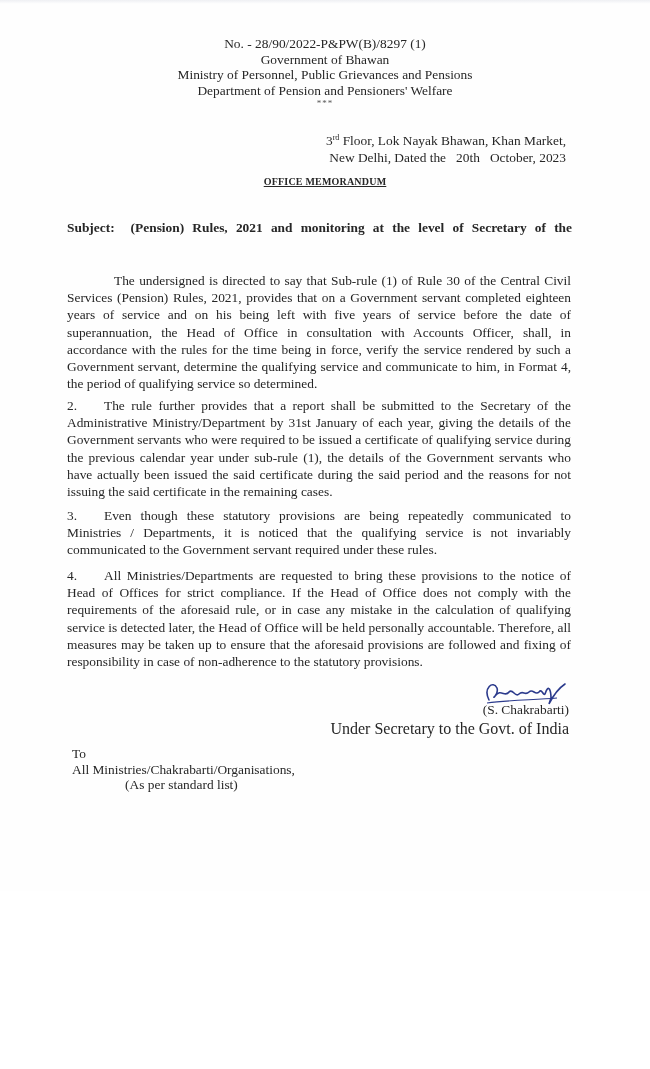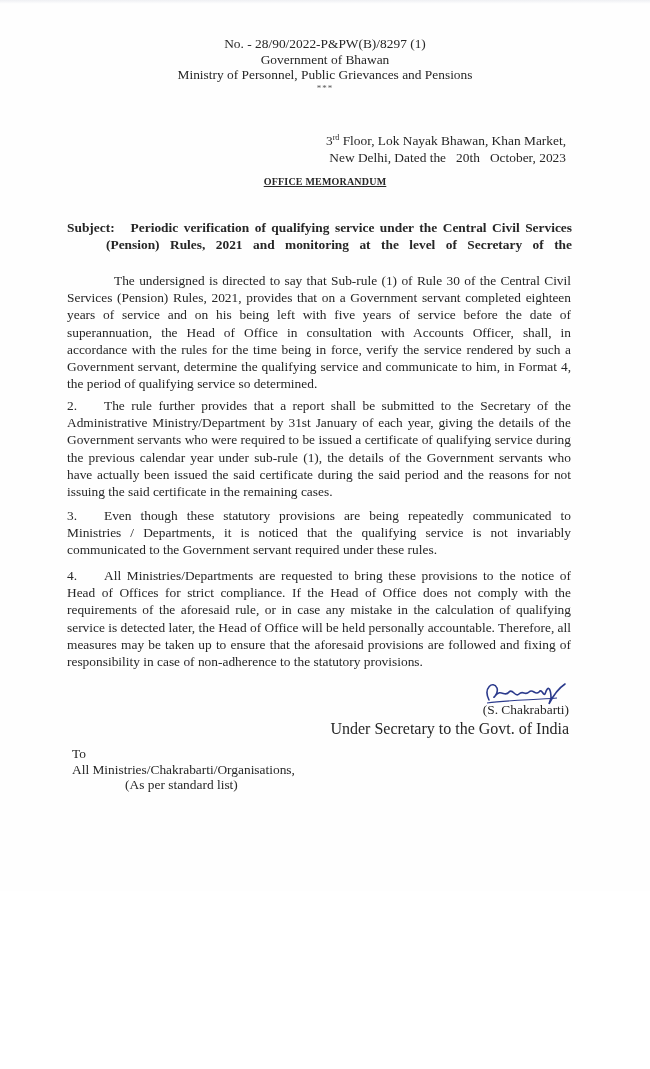--- a/index.html
+++ b/index.html
@@ -41,33 +41,33 @@
 </head>
 <body>
 
 <div class="page">
   <div class="topedge"></div>
 
   <div class="header">
     <span class="line">No. - 28/90/2022-P&amp;PW(B)/8297 (1)</span>
     <span class="line">Government of Bhawan</span>
     <span class="line">Ministry of Personnel, Public Grievances and Pensions</span>
+    <span class="line">Department of Pension and Pensioners' Welfare</span>
     <span class="line stars">***</span>
   </div>
 
   <div class="address">
     <div><span>3</span><sup>rd</sup><span> Floor, Lok Nayak Bhawan, Khan Market,</span></div>
     <div style="white-space:pre">New Delhi, Dated the   20th   October, 2023</div>
   </div>
 
   <div class="title">OFFICE MEMORANDUM</div>
 
   <div class="subject">
     <span class="label">Subject:</span>
-    <span class="text" style="text-align:justify;text-align-last:justify">Periodic verification of qualifying service under the Central Civil Services</span>
     <span class="indent">(Pension) Rules, 2021 and monitoring at the level of Secretary of the</span>
   </div>
 
   <div class="para p1">
     <span>The undersigned is directed to say that Sub-rule (1) of Rule 30 of the Central Civil Services (Pension) Rules, 2021,  provides that on a Government servant completed eighteen years of service and on his being left with five years of service before the date of superannuation, the Head of Office in consultation with Accounts Officer, shall, in accordance with the rules for the time being in force, verify the service rendered by such a Government servant, determine the qualifying service and communicate to him, in Format 4, the period of qualifying service so determined.</span>
   </div>
 
   <div class="para p2">
     <span class="num">2.</span><span>The rule further provides that  a report shall be submitted to the Secretary of the Administrative Ministry/Department by 31st January of each year, giving the details of the Government servants who were required to be issued a certificate of qualifying service during the previous calendar year under sub-rule (1), the details of the Government servants who have actually been issued the said certificate during the said period and the reasons for not issuing the said certificate in the remaining cases.</span>
   </div>

